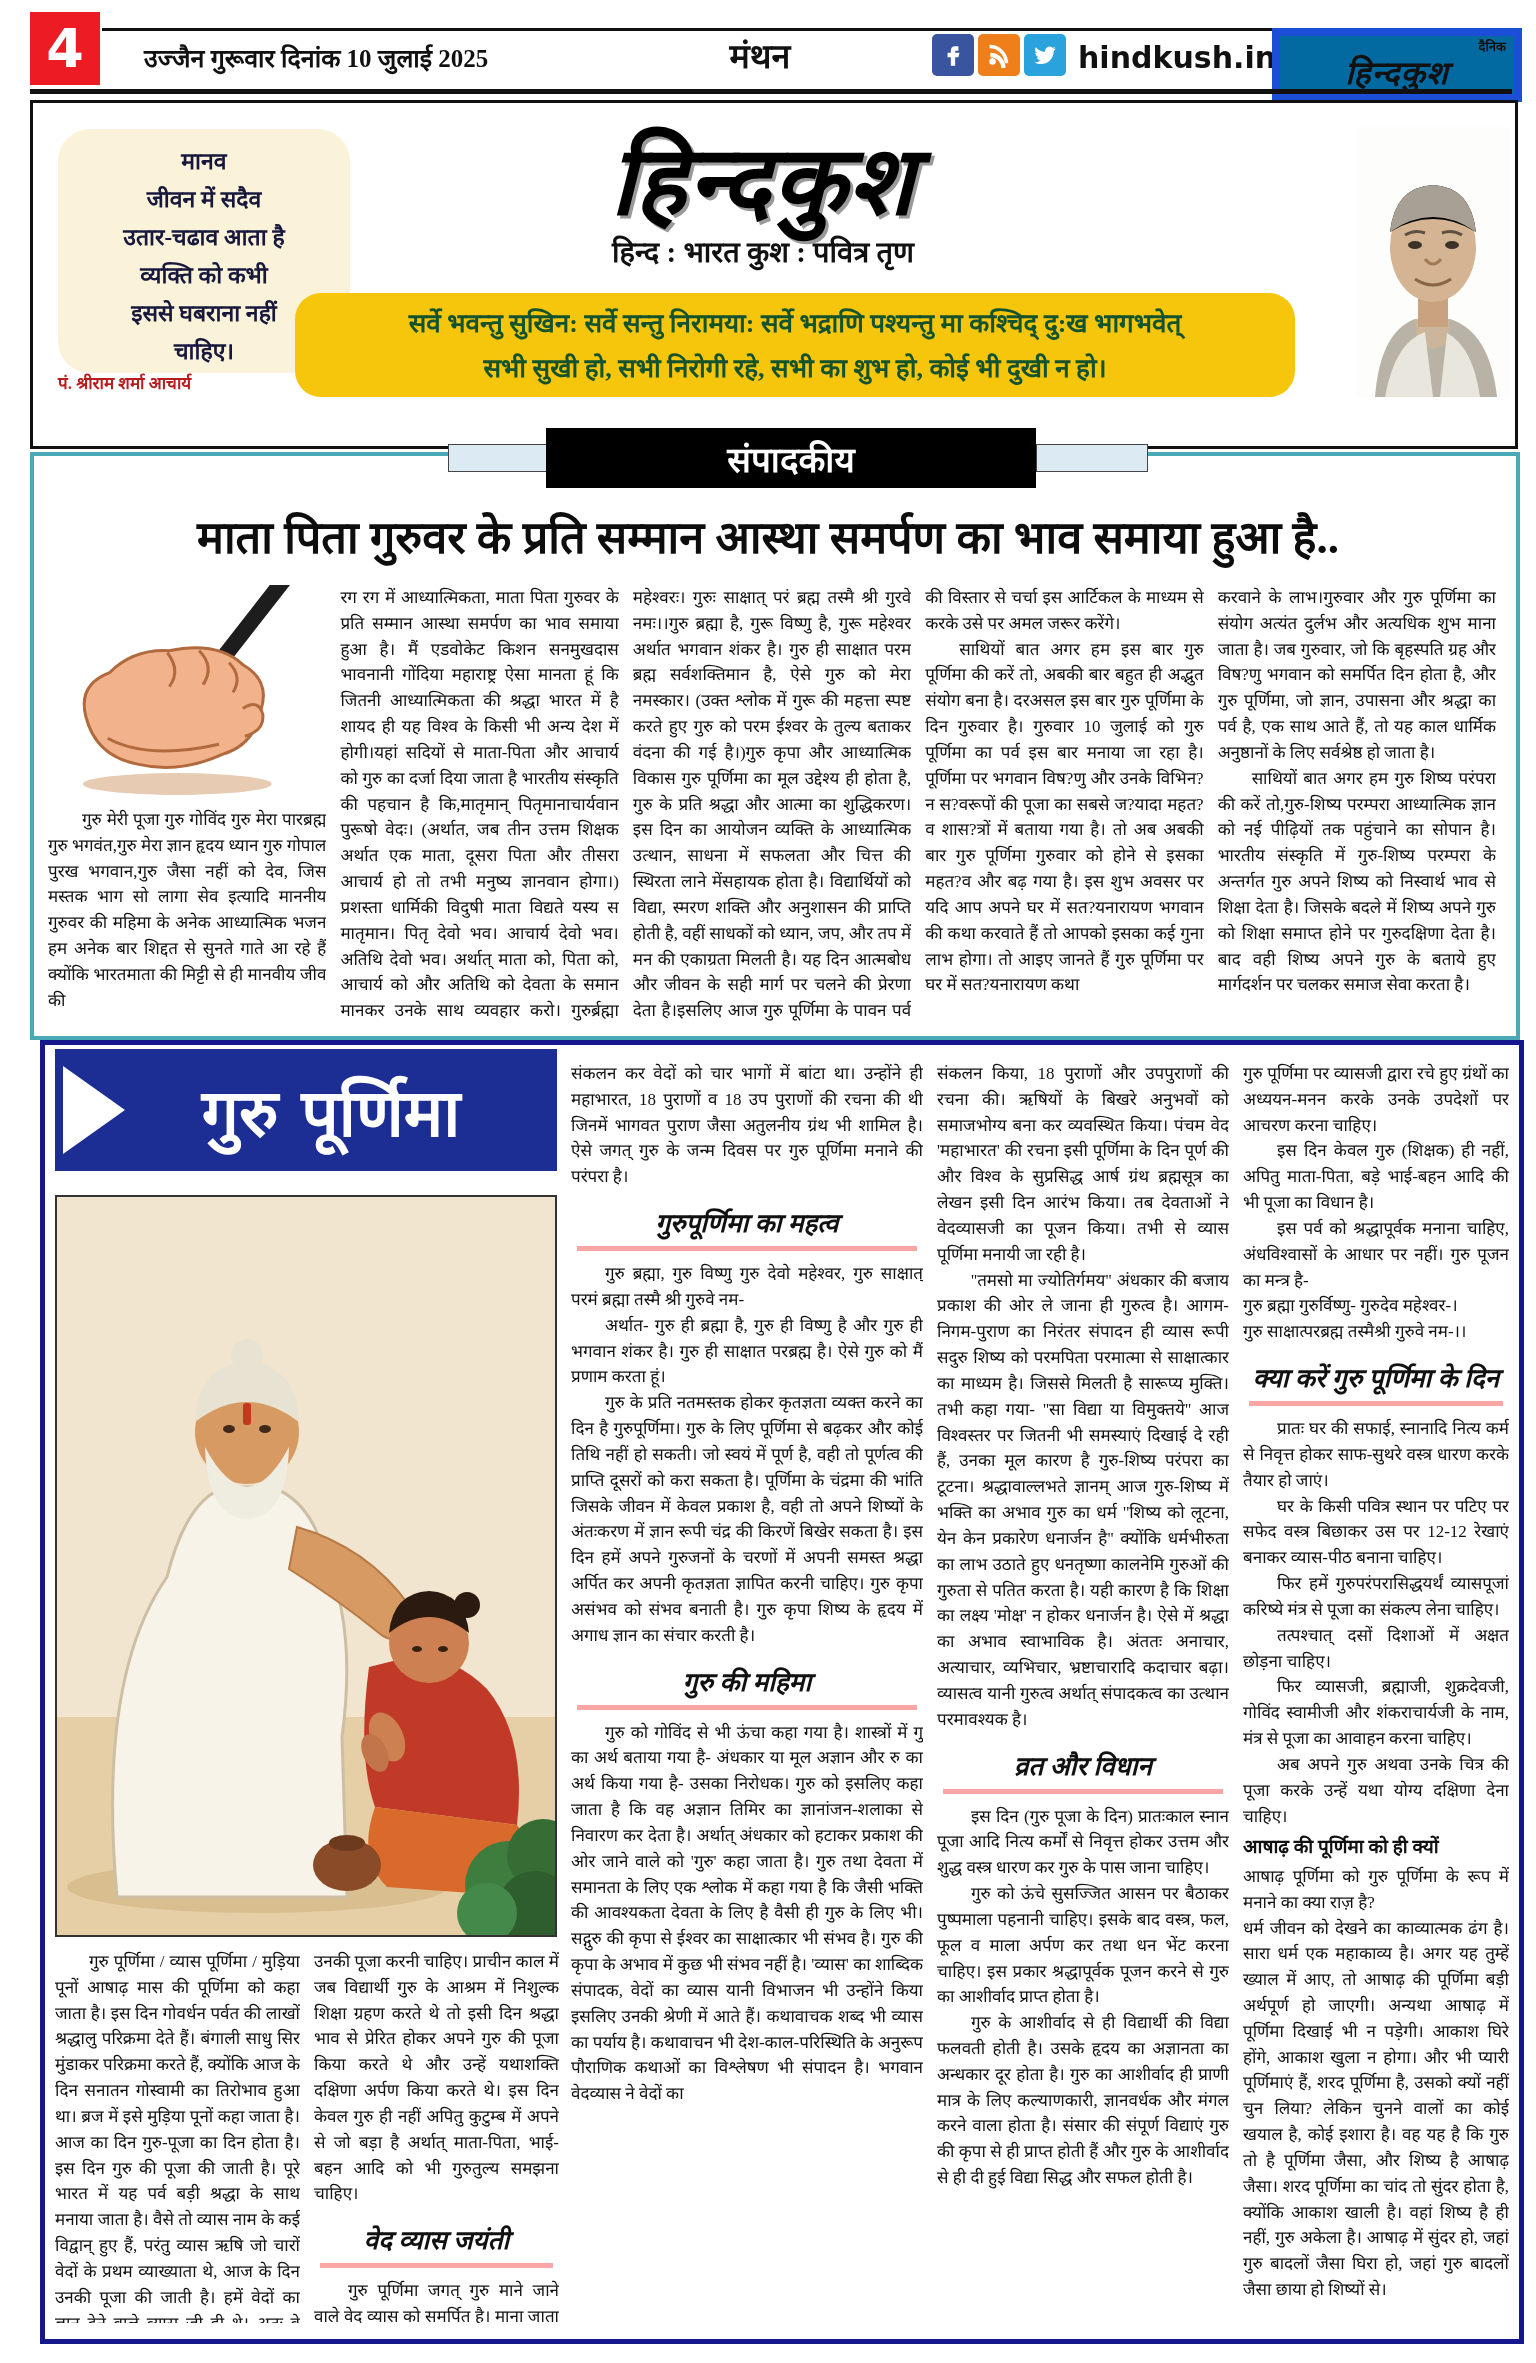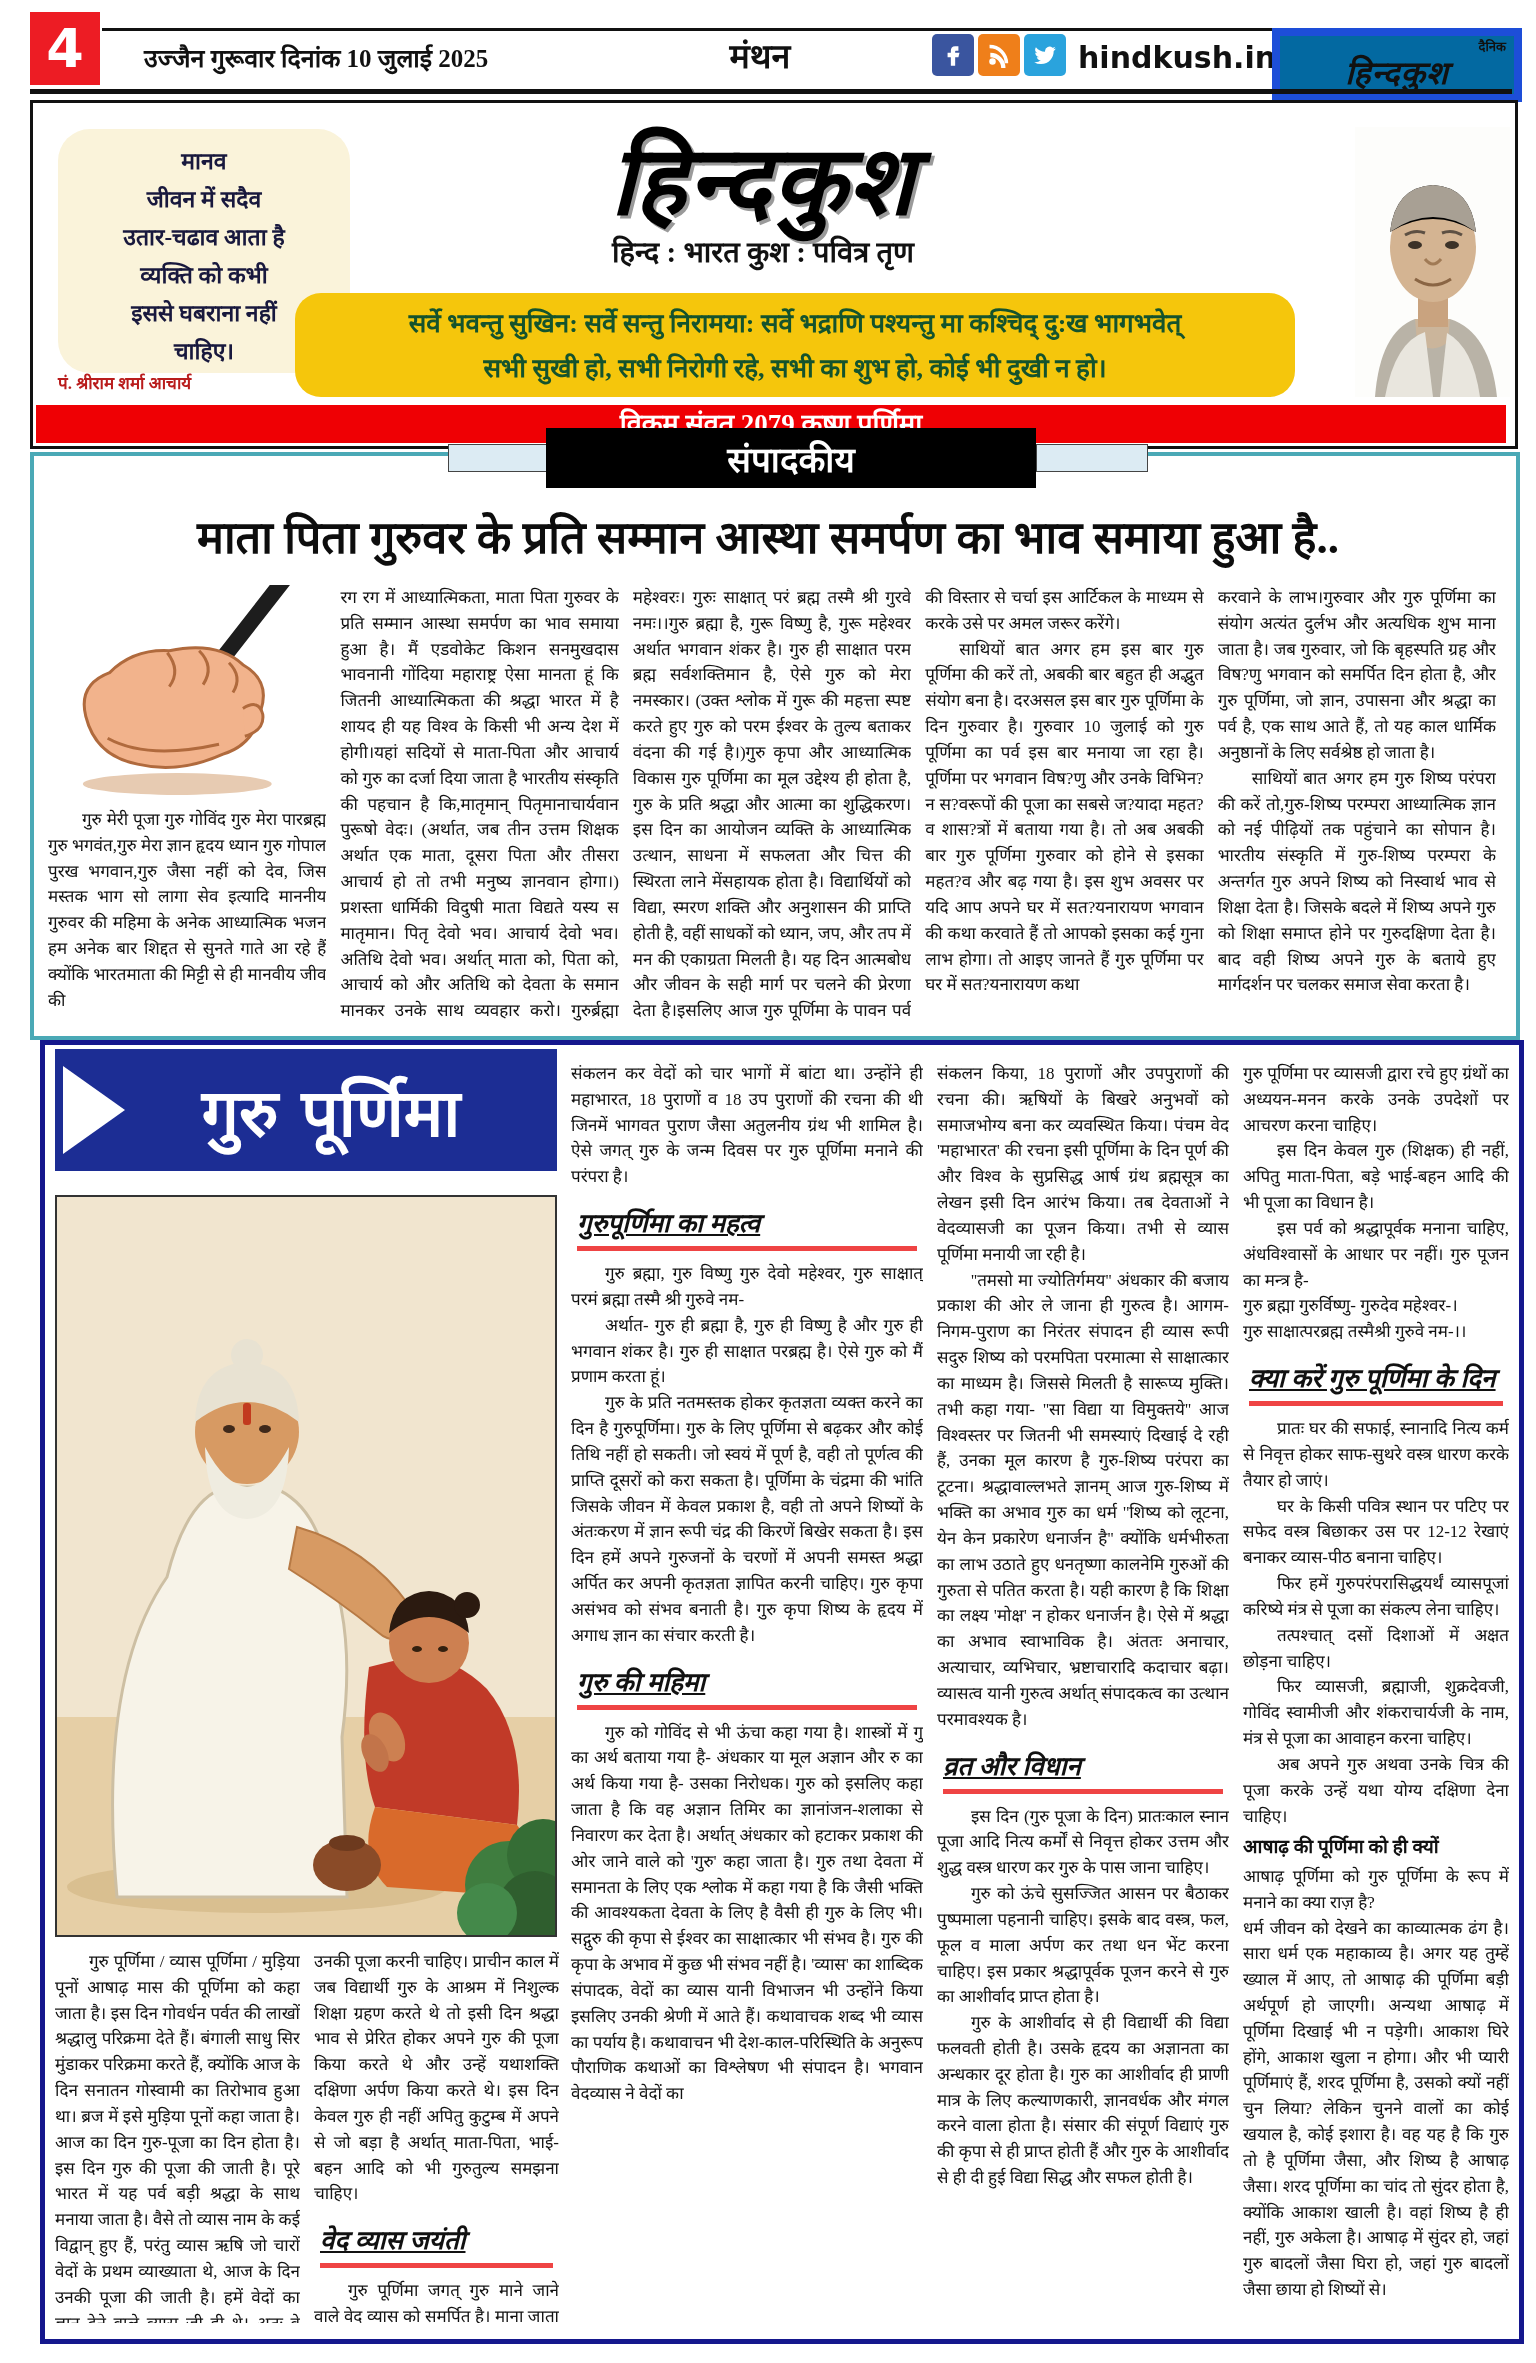--- a/index.html
+++ b/index.html
@@ -61,22 +61,22 @@
   .feat-title{flex:1;text-align:center;color:#fff;font:900 66px "DejaVu Sans",sans-serif;margin-right:20px;}
   .feat-illus{left:10px;top:150px;width:502px;height:742px;border:2px solid #333;box-sizing:border-box;}
   .feat-left-cols{left:10px;top:904px;width:504px;height:374px;display:flex;gap:14px;}
   .feat-right-cols{left:526px;top:16px;width:938px;height:1264px;display:flex;gap:14px;}
   .fcolB{flex:0 0 352px;overflow:hidden;} .fcolC{flex:0 0 292px;overflow:hidden;}
   .fcolD{flex:1 1 auto;overflow:hidden;} .fcolA{flex:1 1 0;overflow:hidden;}
 
   
   .para{margin:0;font:400 17px/1.52 "Liberation Serif",serif;text-align:justify;text-indent:2em;}
   .para.noindent{text-indent:0;}
-  .sub-red{font:800 26px "Liberation Serif",serif;font-style:italic;text-align:left;
-           border-bottom:5px solid #ef4444;padding:10px 0 6px;margin:4px 6px 10px;text-decoration:underline;}
+  .sub-red{font:800 26px "Liberation Serif",serif;font-style:italic;text-align:center;
+           border-bottom:5px solid #fca5a5;padding:10px 0 6px;margin:4px 6px 10px;}
   .sub-bold{font:800 19px/1.5 "Liberation Serif",serif;margin:4px 0 2px;}
   .hand-art{width:100%;height:222px;display:block;}
 </style>
 </head>
 <body>
 
 <div class="abs page-num">4</div>
 <div class="abs top-rule"></div>
 <div class="abs dateline">उज्जैन  गुरूवार दिनांक 10 जुलाई 2025</div>
 <div class="abs section-name">मंथन</div>
@@ -133,21 +133,20 @@
       <path d="M35 105 Q40 60 78 58 Q116 60 121 105 Q100 90 78 90 Q56 90 35 105Z" fill="#a8a094"></path>
       <ellipse cx="60" cy="118" rx="7" ry="4" fill="#3c3228"></ellipse>
       <ellipse cx="97" cy="118" rx="7" ry="4" fill="#3c3228"></ellipse>
       <path d="M50 108 q10 -6 20 -2 M87 106 q10 -4 20 2" stroke="#5d5043" stroke-width="3" fill="none"></path>
       <path d="M70 132 q8 10 16 0" stroke="#a07a55" stroke-width="3" fill="none"></path>
       <path d="M60 152 q18 12 36 0" stroke="#8a6544" stroke-width="3" fill="none"></path>
       <path d="M30 270 Q40 215 70 205 L78 270 Z" fill="#e9e6de"></path>
       <path d="M125 270 Q118 220 92 206 L85 270 Z" fill="#e9e6de"></path>
     </svg>
   </div>
-  <div class="abs date-strip">विक्रम संवत 2079 कृष्ण पूर्णिमा</div>
 </div>
 
 <div class="abs edit-box"></div>
 <div class="abs edit-bar bar-l"></div>
 <div class="abs edit-bar bar-r"></div>
 <div class="abs edit-label">संपादकीय</div>
 <div class="abs edit-headline">माता पिता गुरुवर के प्रति सम्मान आस्था समर्पण का भाव समाया हुआ है..</div>
 <div class="abs edit-cols">
   <div class="ecol">
     <svg class="hand-art" viewBox="0 0 280 215">

